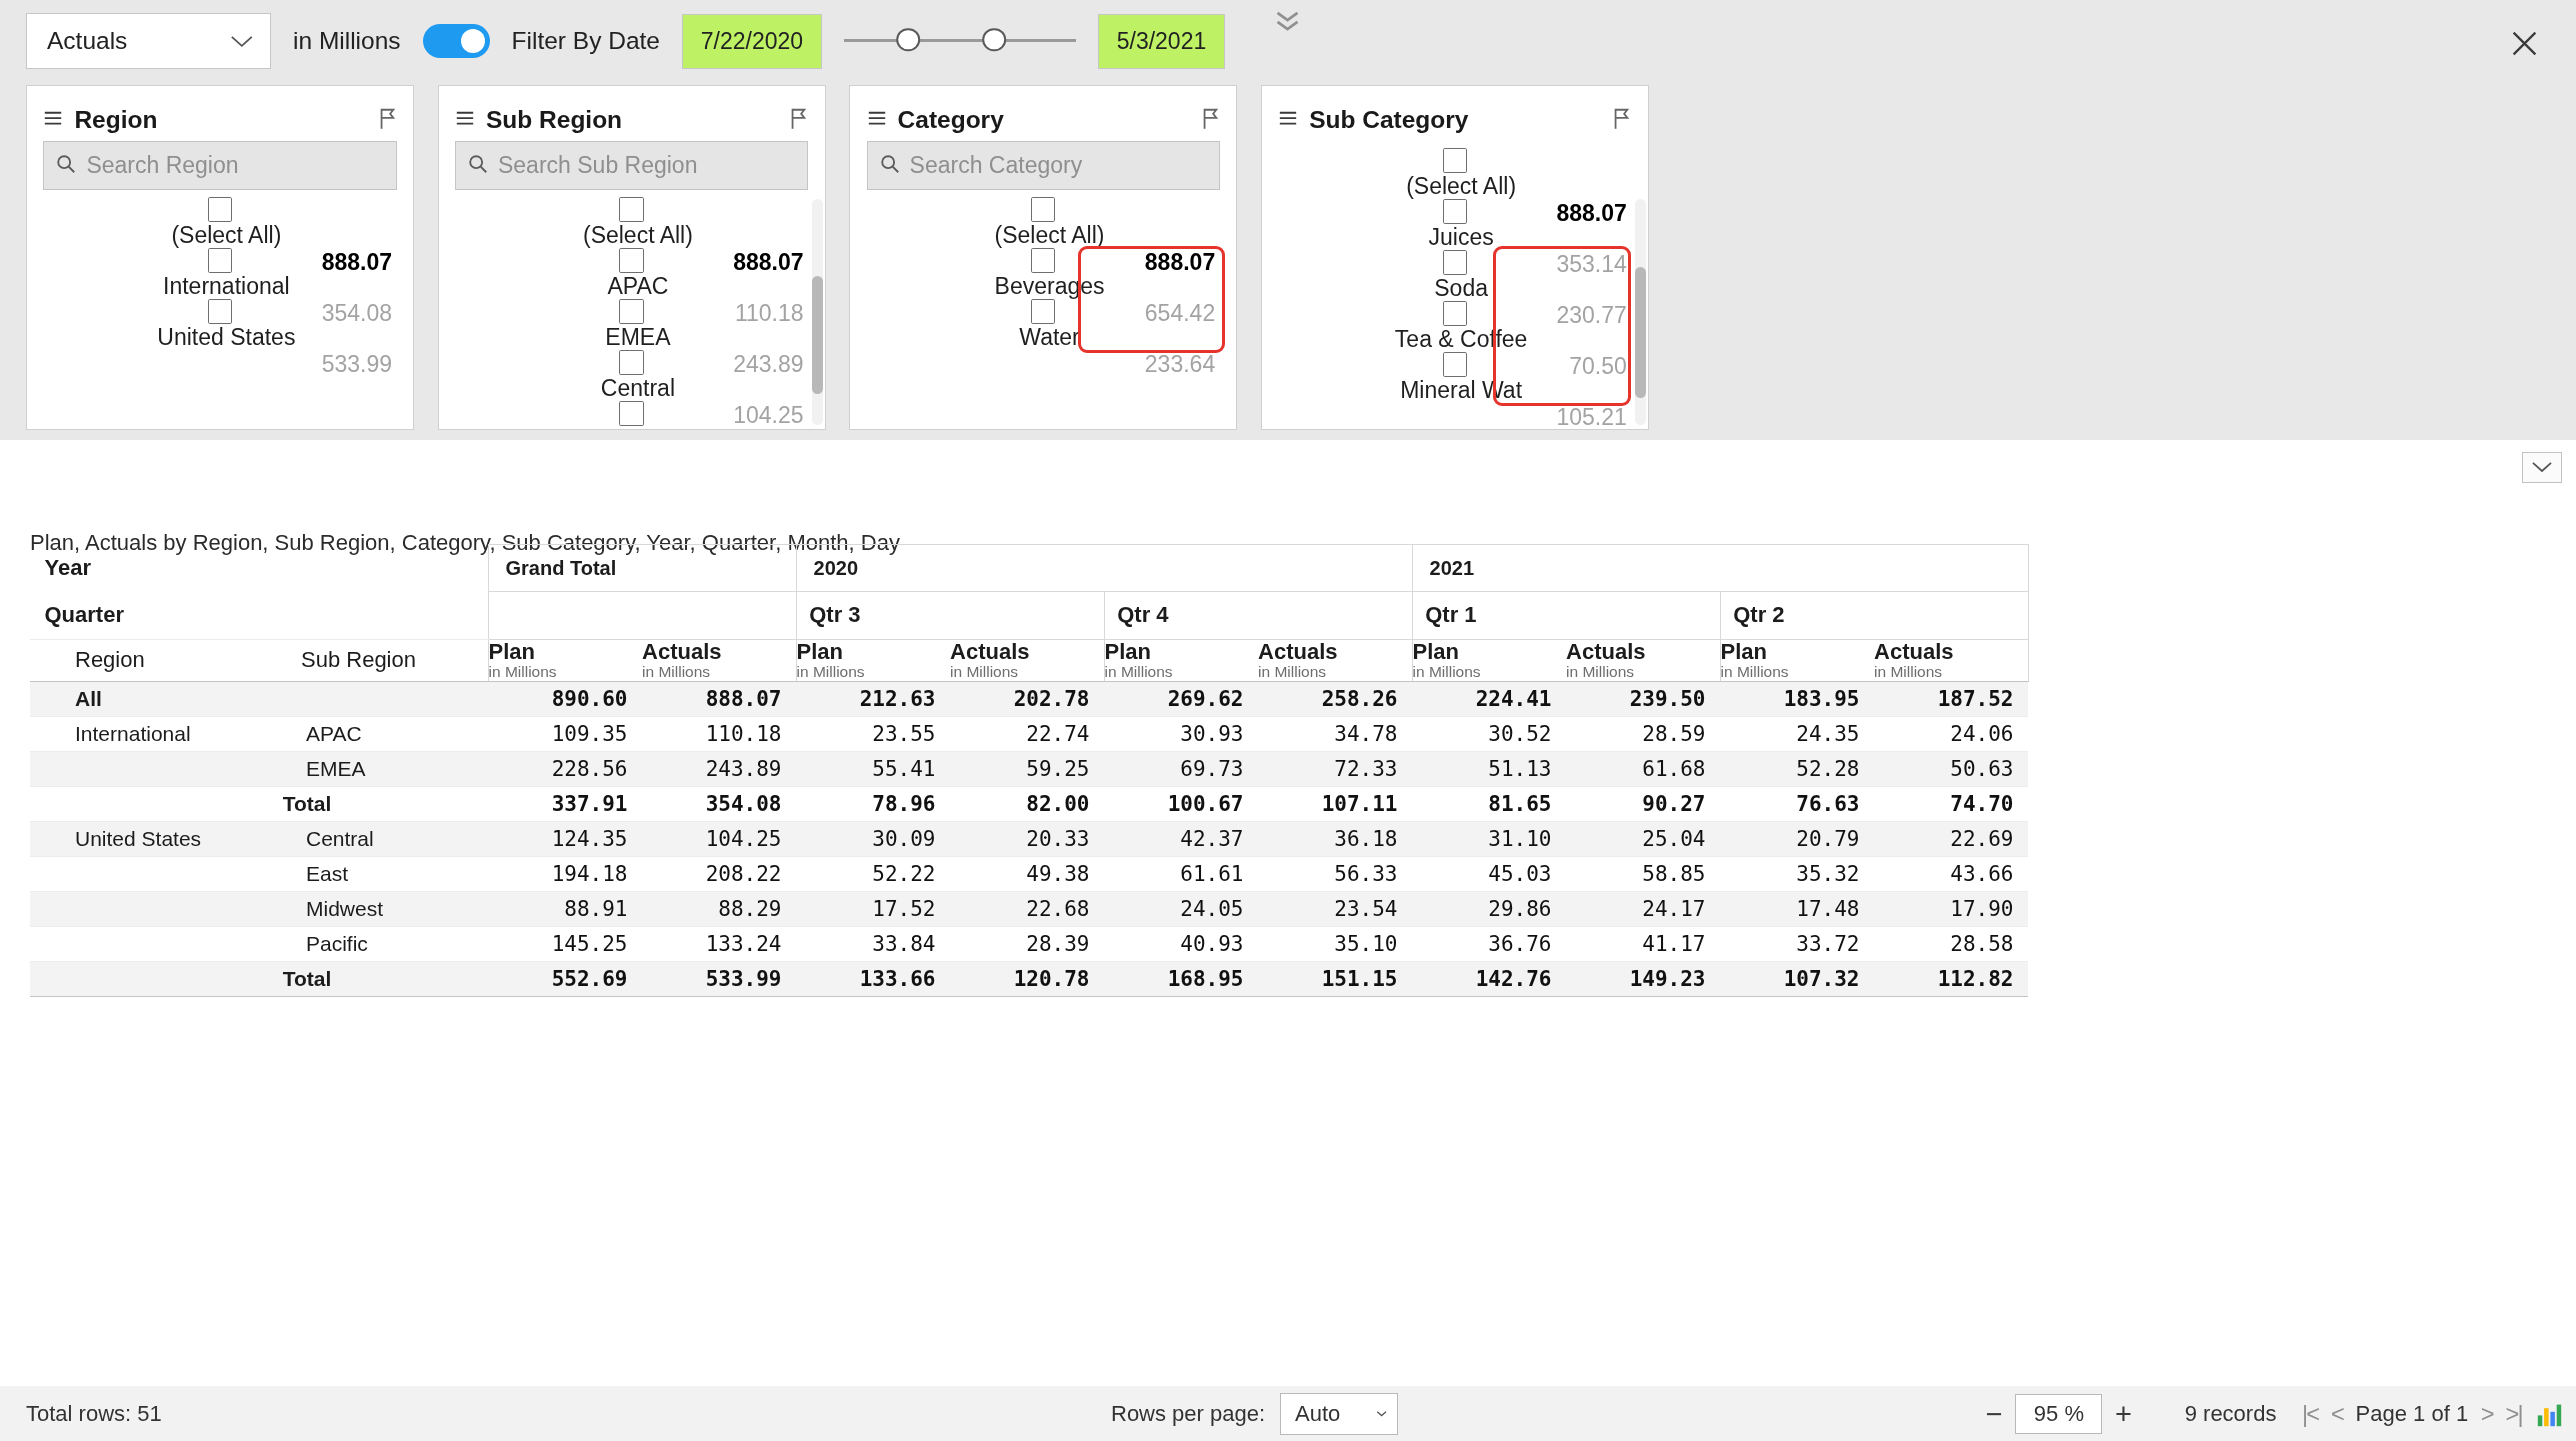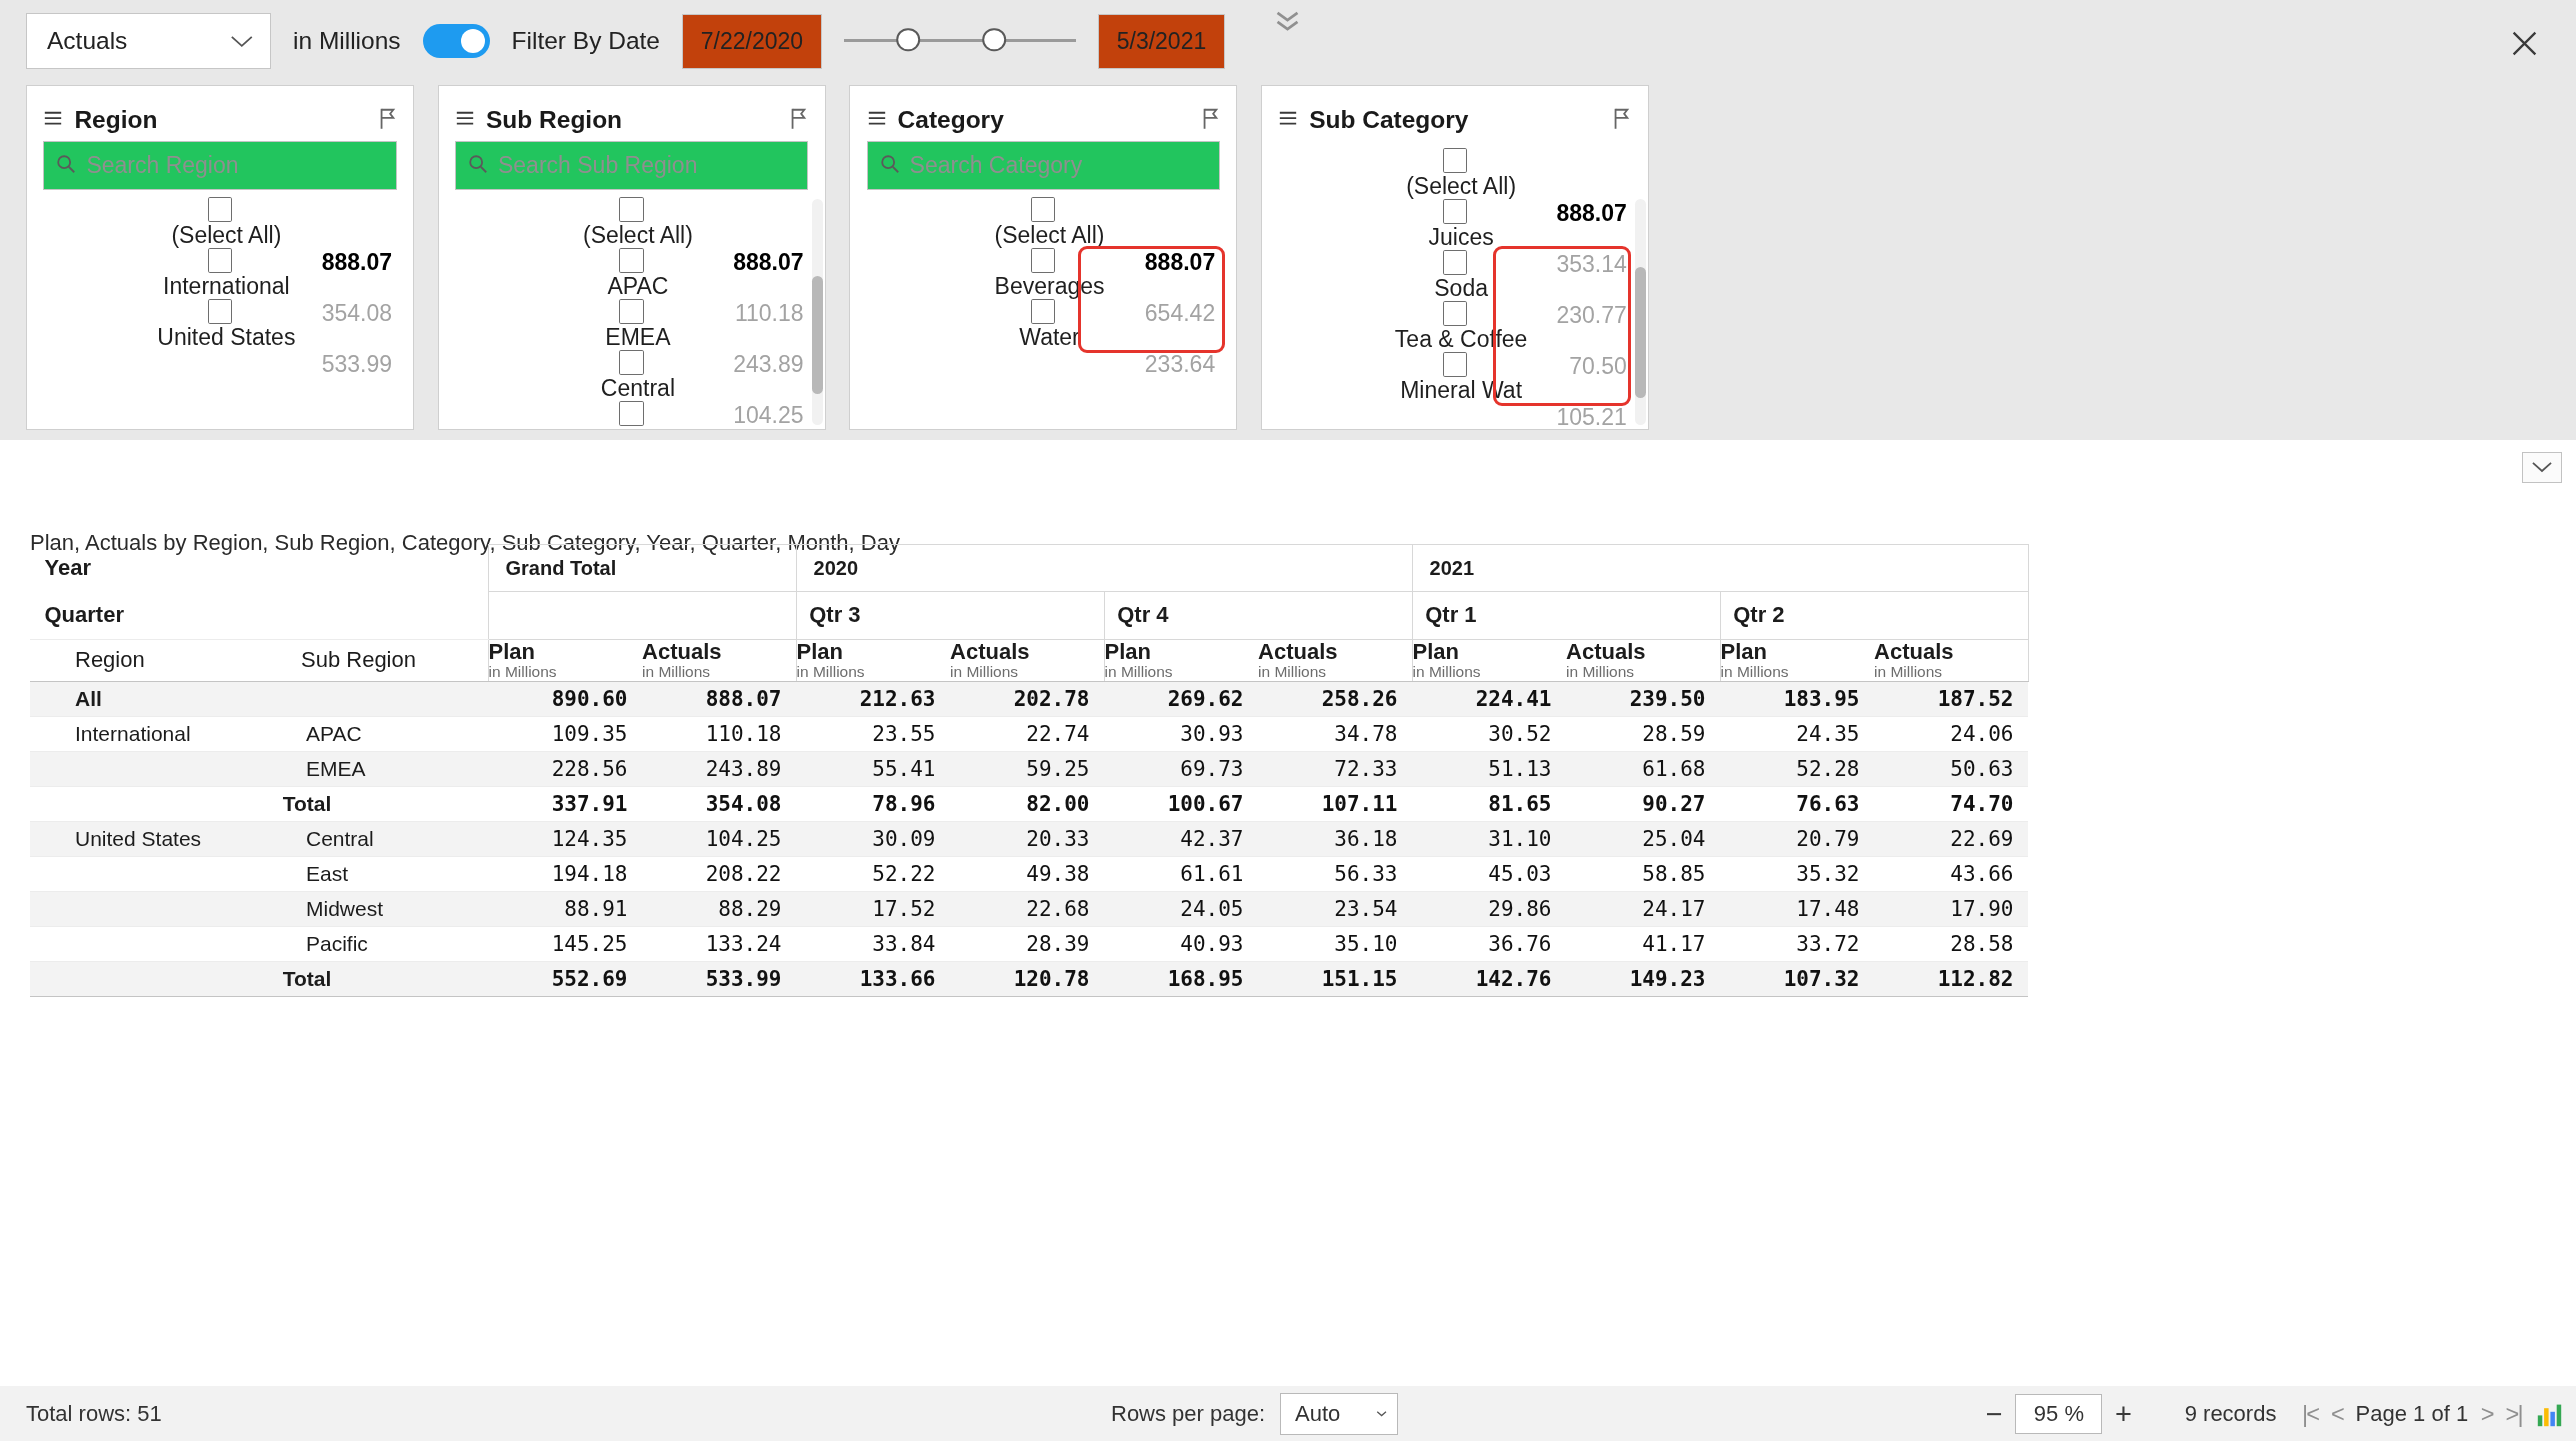--- a/index.html
+++ b/index.html
@@ -9,36 +9,36 @@
   
   .top-area { position:absolute; top:0; left:0; width:2576px; height:440px; background:#e8e8e8; }
 
   
   .toolbar { position:absolute; top:0; left:0; right:0; height:82px; display:flex; align-items:center; gap:22px; padding-left:26px; }
   .dropdown { width:245px; height:56px; background:#fff; border:0.9px solid #c6c6c6; display:flex; align-items:center; padding:0 16.4px 0 20px; font-size:24.5px; color:#222; }
   .dropdown .dd-label { flex:1; }
   .tb-text { font-size:24.5px; color:#222; }
   .toggle { width:67px; height:34px; border-radius:17.3px; background:#1e9bf0; position:relative; flex:0 0 auto; }
   .toggle .knob { position:absolute; right:4.5px; top:4.5px; width:24.5px; height:24.5px; border-radius:50%; background:#fff; }
-  .datebox { height:55px; background:#c2410c; border:0.9px solid #c6c6c6; display:flex; align-items:center; justify-content:center; font-size:23px; color:#222; }
+  .datebox { height:55px; background:#bef264; border:0.9px solid #c6c6c6; display:flex; align-items:center; justify-content:center; font-size:23px; color:#222; }
   .datebox.start { width:140px; }
   .datebox.end { width:127px; }
   .slider { position:relative; width:232px; height:55px; flex:0 0 auto; }
   .slider .track { position:absolute; left:0; right:0; top:25.5px; height:2.7px; background:#9a9a9a; }
   .slider .handle { position:absolute; top:26px; width:23.6px; height:23.6px; border-radius:50%; background:#fff; border:2.7px solid #5a5a5a; transform:translate(-50%,-50%); }
   .slider .h1 { left:64px; } .slider .h2 { left:150px; }
   .collapse-btn { position:absolute; left:1271px; top:7.3px; width:33px; height:31px; display:flex; align-items:center; justify-content:center; cursor:pointer; }
   .close-btn { position:absolute; right:35px; top:27px; width:33px; height:33px; display:flex; align-items:center; justify-content:center; cursor:pointer; }
 
   
   .cards { position:absolute; top:85px; left:26px; display:flex; gap:23.6px; }
   .card { width:388px; height:345px; background:#fff; border:0.9px solid #cfcfcf; position:relative; overflow:hidden; }
   .card-head { height:55px; padding:12.7px 16.4px 0 16.4px; display:flex; align-items:center; }
   .card-title { margin-left:11px; font-size:24.5px; font-weight:bold; color:#1a1a1a; flex:1; }
-  .search { margin:0 16.4px; height:49px; border:0.9px solid #c4c4c4; background:#22c55e; display:flex; align-items:center; padding:0 11px; }
+  .search { margin:0 16.4px; height:49px; border:0.9px solid #c4c4c4; background:#e5e5e5; display:flex; align-items:center; padding:0 11px; }
   .sinput { border:none; outline:none; flex:1; margin-left:9px; font-family:"Liberation Sans",sans-serif; font-size:23px; color:#444; background:transparent; min-width:0; }
   .sinput::placeholder { color:#8f8f8f; }
   .items { margin-top:7.3px; }
   .item { height:51px; padding:0 21px; display:flex; align-items:center;flex-direction:column; }
   .cb { width:24.5px; height:24.5px; border:1.8px solid #6e6e6e; border-radius:1.8px; background:#fff; flex:0 0 auto; }
   .item .lbl { margin-left:12.7px; font-size:23px; color:#1f1f1f; white-space:nowrap; }
   .item .val { margin-left:auto; font-size:23px; color:#a3a3a3; }
   .item.selectall .val { color:#000; font-weight:bold; }
   .vscroll { position:absolute; right:1.8px; top:113px; bottom:3.6px; width:11px; background:#f1f1f1; border-radius:5.5px; }
   .vscroll .thumb { position:absolute; left:0; width:11px; border-radius:5.5px; background:#b8b8b8; }

